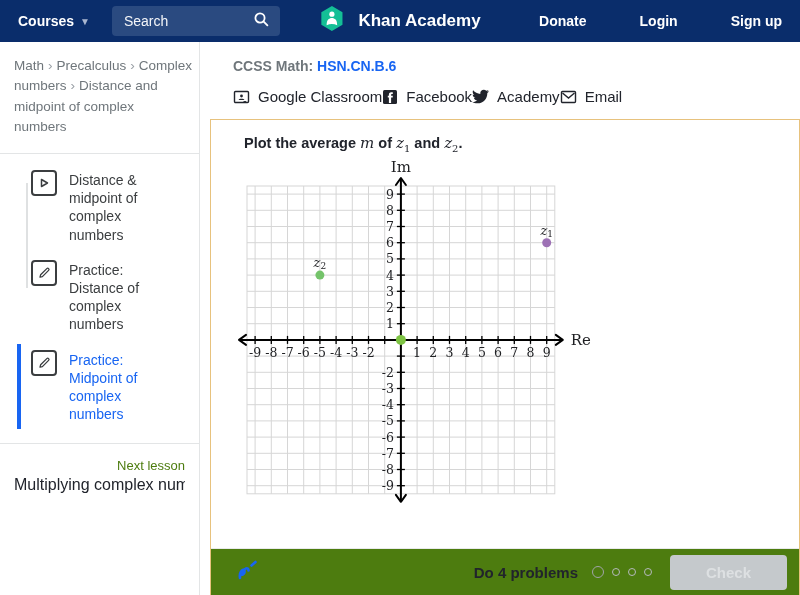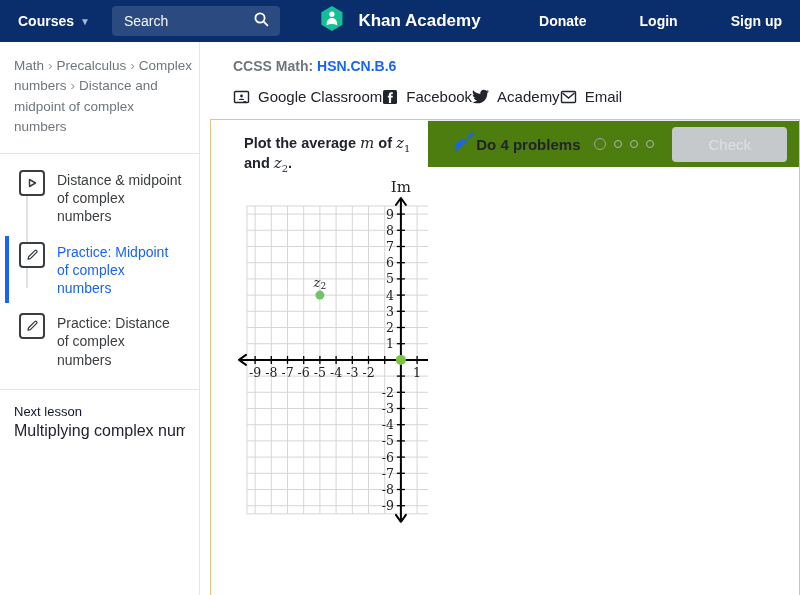--- a/index.html
+++ b/index.html
@@ -20,58 +20,58 @@
     align-items:center; gap:14px; font-size:17px; font-weight:700; }
   .navlinks { margin-left:auto; display:flex; gap:53px; font-size:14px; font-weight:600; }
   .navlinks span { cursor:pointer; }
 
   
   .lower { display:flex; height:553px; }
   .sidebar { width:200px; min-width:200px; border-right:1px solid #e3e5e6; display:flex; flex-direction:column; }
   .crumbs { padding:14px 16px 16px 14px; font-size:13.5px; color:#6f767b; line-height:1.5;
     border-bottom:1px solid #e3e5e6; }
   .crumbs .sep { margin:0 4px; color:#9aa0a6; }
-  .side-items { position:relative; padding:16px 5px 4px; border-bottom:1px solid #e3e5e6; }
+  .side-items { position:relative; padding:16px 17px 4px; border-bottom:1px solid #e3e5e6; }
   .connector { position:absolute; left:26px; top:29px; height:105px; width:2px; background:#dfe1e2; }
   .side-item { position:relative; display:flex; gap:12px; padding:0 12px 0 14px; margin-bottom:16px;
     align-items:flex-start; cursor:pointer; }
   .icon-box { width:26px; height:26px; min-width:26px; border:2px solid #3b3e40; border-radius:4px;
     background:#fff; display:flex; align-items:center; justify-content:center; position:relative; z-index:1; }
   .side-label { font-size:14px; line-height:1.3; color:#3b3e40; padding-top:1px; }
   .side-item.active .side-label { color:#1865f2; }
   .active-bar { position:absolute; left:0; top:-6px; bottom:-6px; width:4px; background:#1865f2; }
   .next-lesson { padding:14px; }
-  .nl-label { font-size:13px; color:#0f172a; margin-bottom:3px; }
+  .nl-label { font-size:13px; color:#4d7c0f; margin-bottom:3px;text-align:right; }
   .nl-title { font-size:16px; color:#21242c; white-space:nowrap; overflow:hidden; }
 
   
   .content { flex:1; display:flex; flex-direction:column; min-width:0; background:#fff; }
   .content-header { padding:16px 0 14px 33px; }
   .title { font-size:27px; font-weight:700; margin:0 0 10px; letter-spacing:-.2px; }
   .ccss { font-size:14px; color:#6f767b; margin-bottom:14px;font-weight:bold; }
   .ccss .link { color:#1865f2; cursor:pointer; }
   .share { display:flex; font-size:15px; align-items:center; }
   .share-item { display:flex; align-items:center; gap:8px; cursor:pointer; }
   .share-item svg { display:block; }
 
   
   .card { flex:1; margin-left:10px; border:1px solid #e7c27d; border-bottom:none;
-    display:flex; flex-direction:row; min-height:0; background:#fff; }
+    display:flex; flex-direction:column; min-height:0; background:#fff; }
   .task { flex:1; overflow:hidden; padding:14px 0 0 22px; }
   .question { margin:0 0 6px 11px; font-size:14.5px; font-weight:700; }
   .question .math { font-family:"DejaVu Serif", serif; font-style:italic; font-weight:400; font-size:15px; }
   .question sub { font-size:10px; font-style:normal; }
   .task-footer { height:47px; min-height:47px; border-top:1px solid #e8eaeb; display:flex;
     align-items:center; padding:0 12px 0 24px; background:#4d7c0f; }
   .progress-label { margin-left:auto; font-size:15px; font-weight:700; }
   .dots { display:flex; align-items:center; gap:8px; margin:0 18px 0 14px; }
   .dot { width:8px; height:8px; border:1px solid #b5b9bd; border-radius:50%; }
   .dot.current { width:12px; height:12px; border:1.5px solid #a0a4a8; }
   .check { background:#c5c9cc; color:#dde0e2; border:none; border-radius:4px; font-size:15px;
-    font-weight:400; padding:9px 36px; font-family:inherit; }
+    font-weight:700; padding:9px 36px; font-family:inherit; }
 </style>
 </head>
 <body>
 
 <header class="topnav">
   <div class="courses">
     <span>Courses</span>
     <span class="chev">▼</span>
   </div>
   <div class="searchbox">
@@ -106,36 +106,36 @@
     <div class="side-items" id="side-items">
       <div class="connector"></div>
     <div class="side-item">
           <span class="icon-box">
             <svg width="16" height="14" viewBox="0 0 16 14">
               <polygon points="5.5,3.5 5.5,10.5 11.5,7" fill="none" stroke="#3b3e40" stroke-width="1.5" stroke-linejoin="round"></polygon>
             </svg>
           </span>
           <span class="side-label">Distance &amp; midpoint of complex numbers</span>
         </div>
+        <div class="side-item">
+          <span class="icon-box">
+            <svg width="14" height="14" viewBox="0 0 14 14">
+              <path d="M3 11.2 L3.6 8.8 L9.8 2.6 C10.3 2.1 11.1 2.1 11.6 2.6 C12.1 3.1 12.1 3.9 11.6 4.4 L5.4 10.6 L3 11.2 Z" fill="none" stroke="#3b3e40" stroke-width="1.3" stroke-linejoin="round"></path>
+            </svg>
+          </span>
+          <span class="side-label">Practice: Distance of complex numbers</span>
+        </div>
         <div class="side-item active">
           <span class="active-bar"></span>
           <span class="icon-box">
             <svg width="14" height="14" viewBox="0 0 14 14">
               <path d="M3 11.2 L3.6 8.8 L9.8 2.6 C10.3 2.1 11.1 2.1 11.6 2.6 C12.1 3.1 12.1 3.9 11.6 4.4 L5.4 10.6 L3 11.2 Z" fill="none" stroke="#3b3e40" stroke-width="1.3" stroke-linejoin="round"></path>
             </svg>
           </span>
           <span class="side-label">Practice: Midpoint of complex numbers</span>
-        </div>
-        <div class="side-item">
-          <span class="icon-box">
-            <svg width="14" height="14" viewBox="0 0 14 14">
-              <path d="M3 11.2 L3.6 8.8 L9.8 2.6 C10.3 2.1 11.1 2.1 11.6 2.6 C12.1 3.1 12.1 3.9 11.6 4.4 L5.4 10.6 L3 11.2 Z" fill="none" stroke="#3b3e40" stroke-width="1.3" stroke-linejoin="round"></path>
-            </svg>
-          </span>
-          <span class="side-label">Practice: Distance of complex numbers</span>
         </div>
       </div>
     <div class="next-lesson">
       <div class="nl-label">Next lesson</div>
       <div class="nl-title">Multiplying complex numb…</div>
     </div>
   </aside>
 
   <div class="content">
     <div class="content-header">

